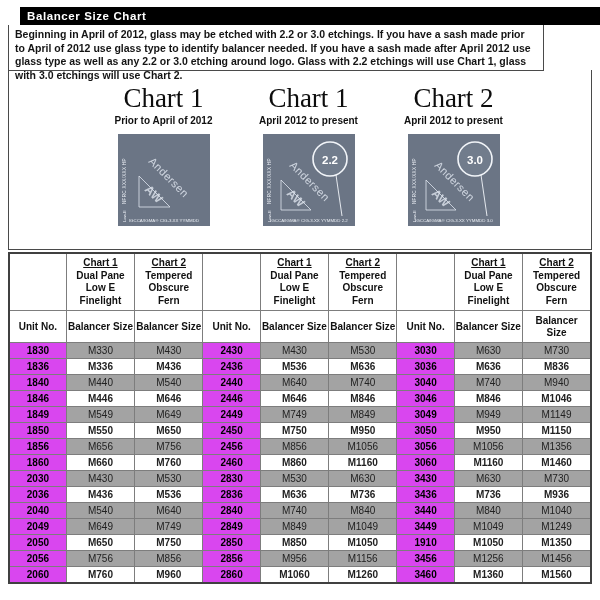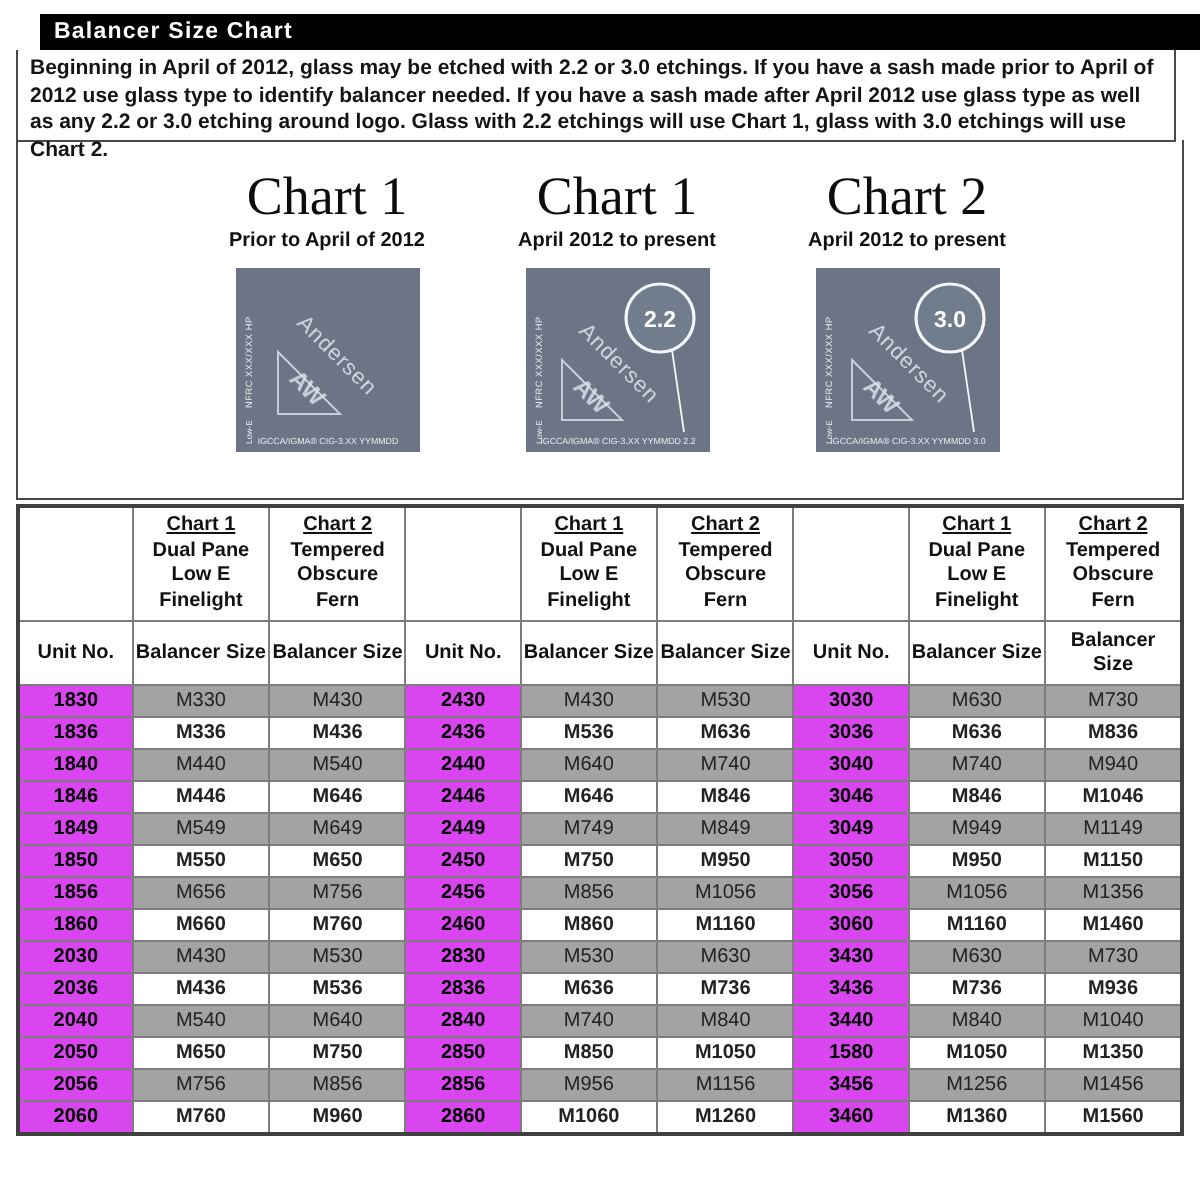--- a/index.html
+++ b/index.html
@@ -2,21 +2,21 @@
 <html><head>
 <meta charset="utf-8">
 <style>
   html,body{margin:0;padding:0;}
   body{width:600px;height:600px;background:#fff;font-family:"Liberation Sans",sans-serif;color:#111;}
   .page{position:relative;width:600px;height:600px;background:#fff;overflow:hidden;}
 
   .title-bar{position:absolute;left:20px;top:7px;width:584px;height:18px;background:#000;color:#fff;
     font-size:11.5px;font-weight:bold;letter-spacing:.6px;line-height:18px;padding-left:7px;box-sizing:border-box;}
 
-  .intro-box{position:absolute;left:8px;top:25px;width:580px;height:46px;border:1px solid #4a4a4a;border-top:none;
+  .intro-box{position:absolute;left:8px;top:25px;width:536px;height:46px;border:1px solid #4a4a4a;border-top:none;
     box-sizing:border-box;font-size:10.5px;font-weight:bold;line-height:13.5px;padding:3px 6px 0 6px;color:#141414;}
 
   .images-box{position:absolute;left:8px;top:70px;width:584px;height:180px;border:1px solid #4a4a4a;border-top:none;
     box-sizing:border-box;display:flex;align-items:flex-start;}
 
   .stamp-col{width:145px;margin-top:13px;display:flex;flex-direction:column;align-items:center;}
   .stamp-col.first{margin-left:82px;}
   .stamp-title{font-family:"Liberation Serif",serif;font-size:27px;color:#0d0d0d;line-height:30px;}
   .stamp-sub{font-size:10px;font-weight:bold;color:#101010;margin-top:1px;line-height:13px;text-align:center;}
   svg.glass{margin-top:7px;display:block;}
@@ -288,28 +288,39 @@
             <td class="unit">2040</td>
             <td>M540</td>
             <td>M640</td>
             <td class="unit">2840</td>
             <td>M740</td>
             <td>M840</td>
             <td class="unit">3440</td>
             <td>M840</td>
             <td>M1040</td>
           </tr>
+          <tr class="shade">
+            <td class="unit">2049</td>
+            <td>M649</td>
+            <td>M749</td>
+            <td class="unit">2849</td>
+            <td>M849</td>
+            <td>M1049</td>
+            <td class="unit">3449</td>
+            <td>M1049</td>
+            <td>M1249</td>
+          </tr>
           <tr>
             <td class="unit">2050</td>
             <td>M650</td>
             <td>M750</td>
             <td class="unit">2850</td>
             <td>M850</td>
             <td>M1050</td>
-            <td class="unit">1580</td>
+            <td class="unit">1910</td>
             <td>M1050</td>
             <td>M1350</td>
           </tr>
           <tr class="shade">
             <td class="unit">2056</td>
             <td>M756</td>
             <td>M856</td>
             <td class="unit">2856</td>
             <td>M956</td>
             <td>M1156</td>

